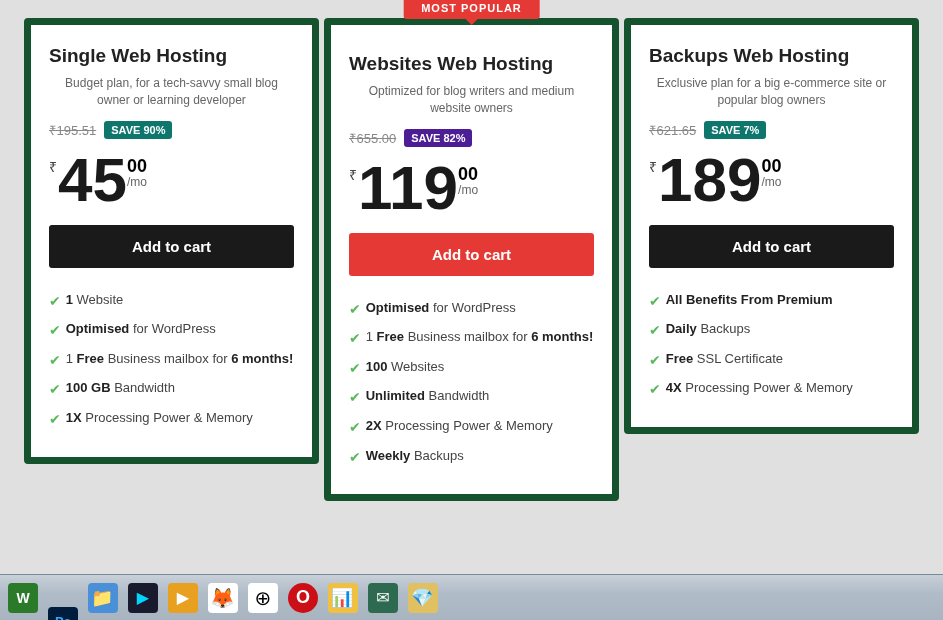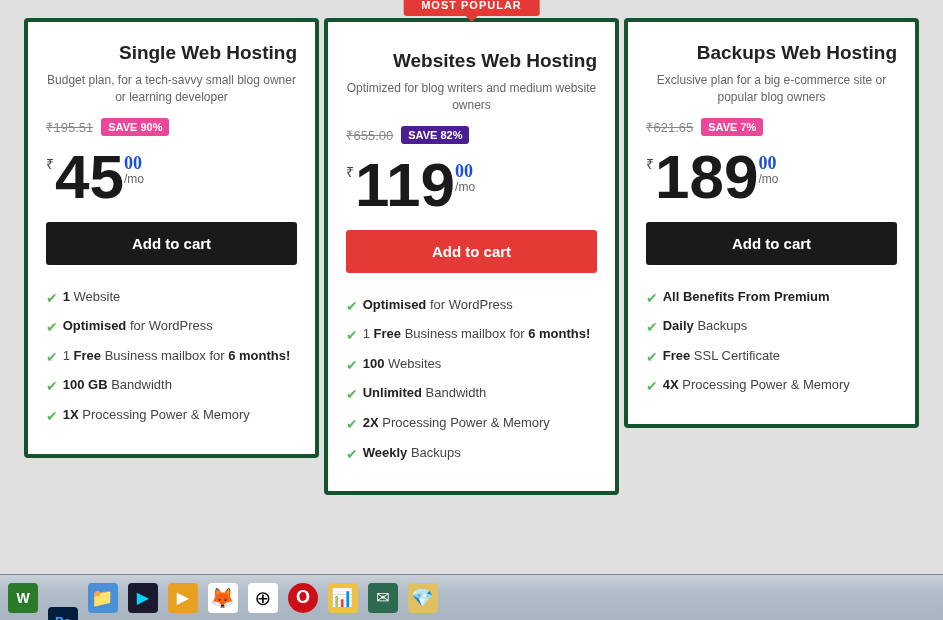--- a/index.html
+++ b/index.html
@@ -23,21 +23,21 @@
     }
     .pricing-wrapper {
       display: flex;
       align-items: flex-start;
       gap: 0;
       position: relative;
       margin-top: 8px;
     }
     .plan-card {
       background: #fff;
-      border: 4px solid #14532d;
+      border: 7px solid #14532d;
       border-radius: 4px;
       padding: 20px 18px 18px 18px;
       width: 295px;
       position: relative;
     }
     .plan-card.middle {
       z-index: 2;
       margin: 0 5px;
       padding-top: 28px;
     }
@@ -62,21 +62,21 @@
       left: 50%;
       transform: translateX(-50%);
       border-left: 6px solid transparent;
       border-right: 6px solid transparent;
       border-top: 6px solid #e53935;
     }
     .plan-title {
       font-size: 19px;
       font-weight: bold;
       color: #222;
-      text-align: right;
+      text-align: left;
       margin-bottom: 8px;
     }
     .plan-desc {
       font-size: 12px;
       color: #666;
       text-align: center;
       line-height: 1.4;
       margin-bottom: 12px;
       min-height: 32px;
     }
@@ -85,21 +85,21 @@
       align-items: center;
       gap: 8px;
       margin-bottom: 10px;
     }
     .original-price {
       font-size: 13px;
       color: #888;
       text-decoration: line-through;
     }
     .save-badge {
-      background: #ec4899;
+      background: #0f766e;
       color: #fff;
       font-size: 11px;
       font-weight: bold;
       padding: 3px 7px;
       border-radius: 3px;
     }
     .save-badge.red {
       background: #4c1d95;
       text-align: center;
     }
@@ -122,23 +122,22 @@
     }
     .price-right {
       display: flex;
       flex-direction: column;
       justify-content: flex-start;
       margin-top: 8px;
     }
     .price-cents {
       font-size: 18px;
       font-weight: bold;
-      color: #1d4ed8;
+      color: #000000;
       line-height: 1;
-      font-family: Liberation Serif, serif;
     }
     .price-mo {
       font-size: 12px;
       color: #666;
     }
     .add-to-cart {
       width: 100%;
       padding: 13px;
       font-size: 15px;
       font-weight: bold;

